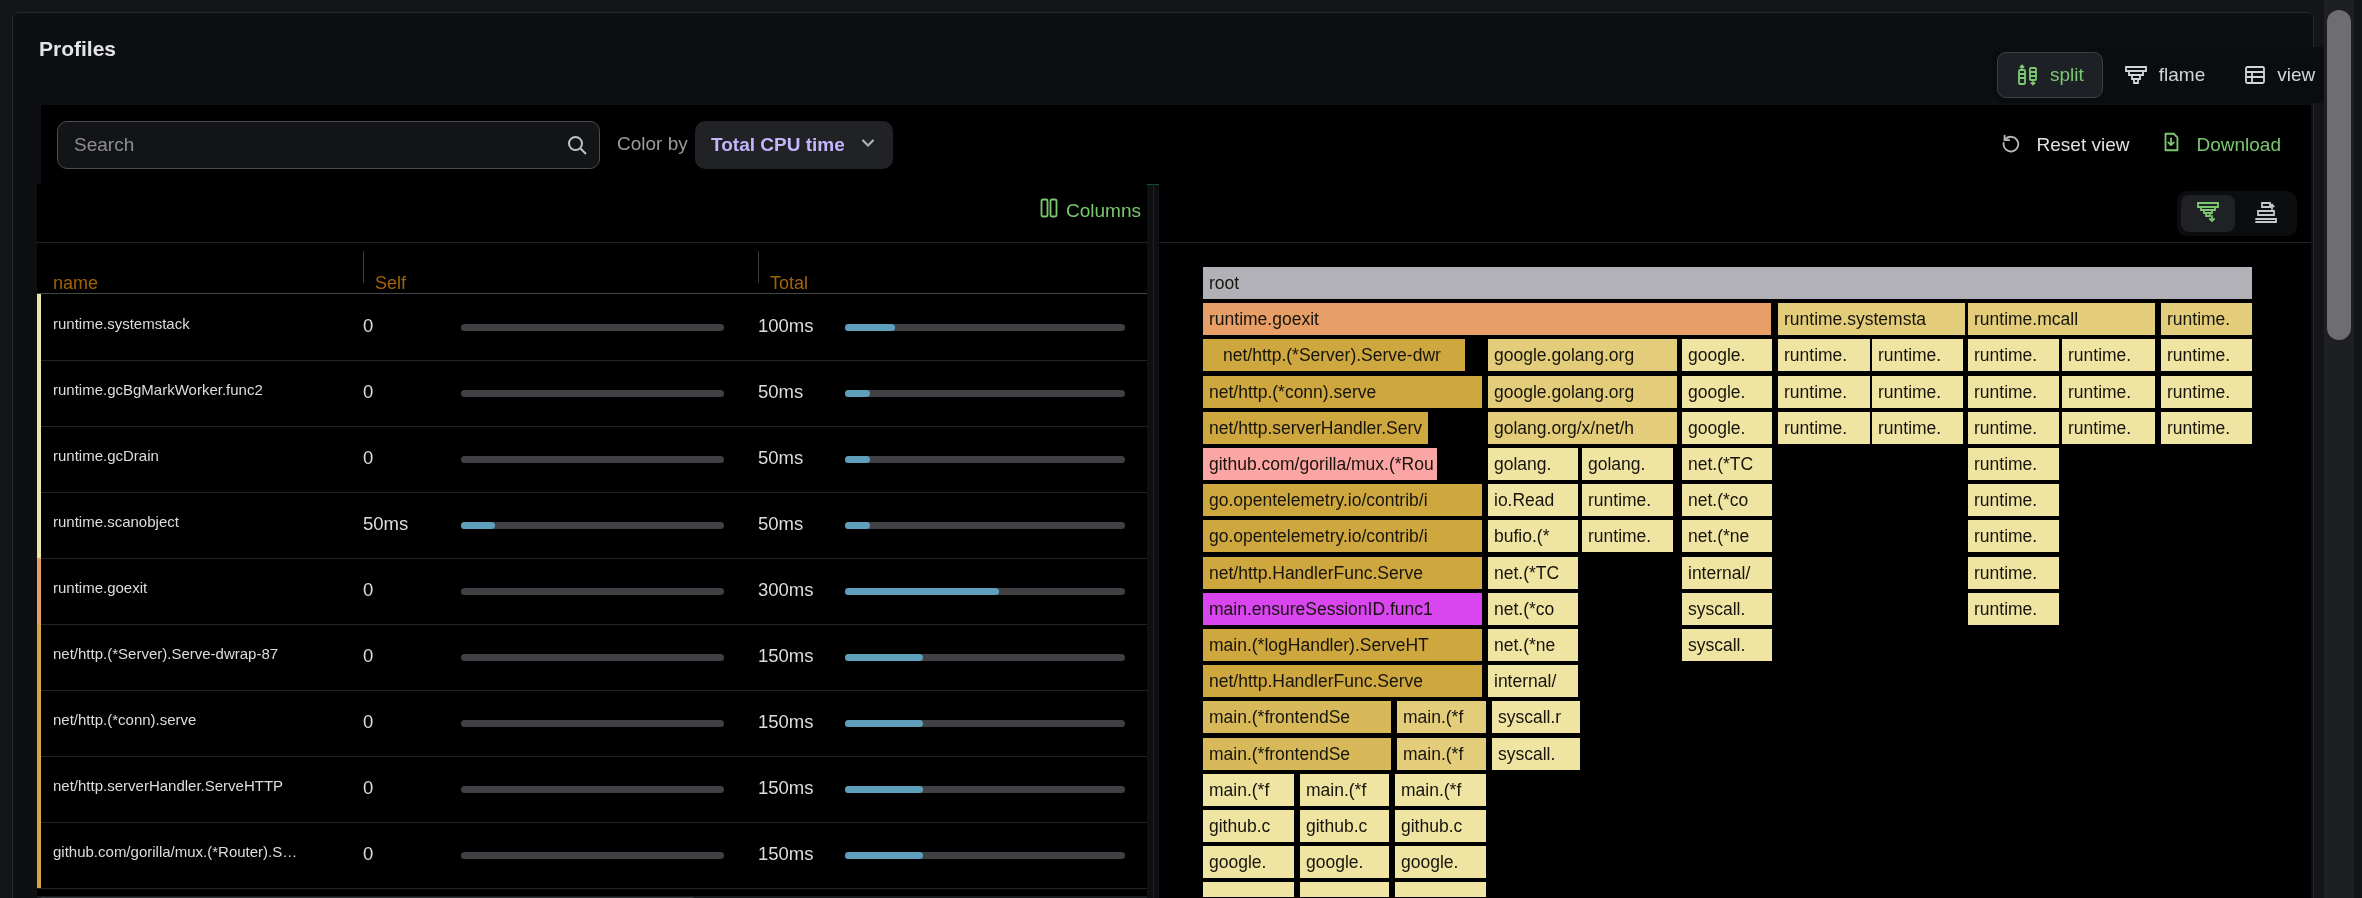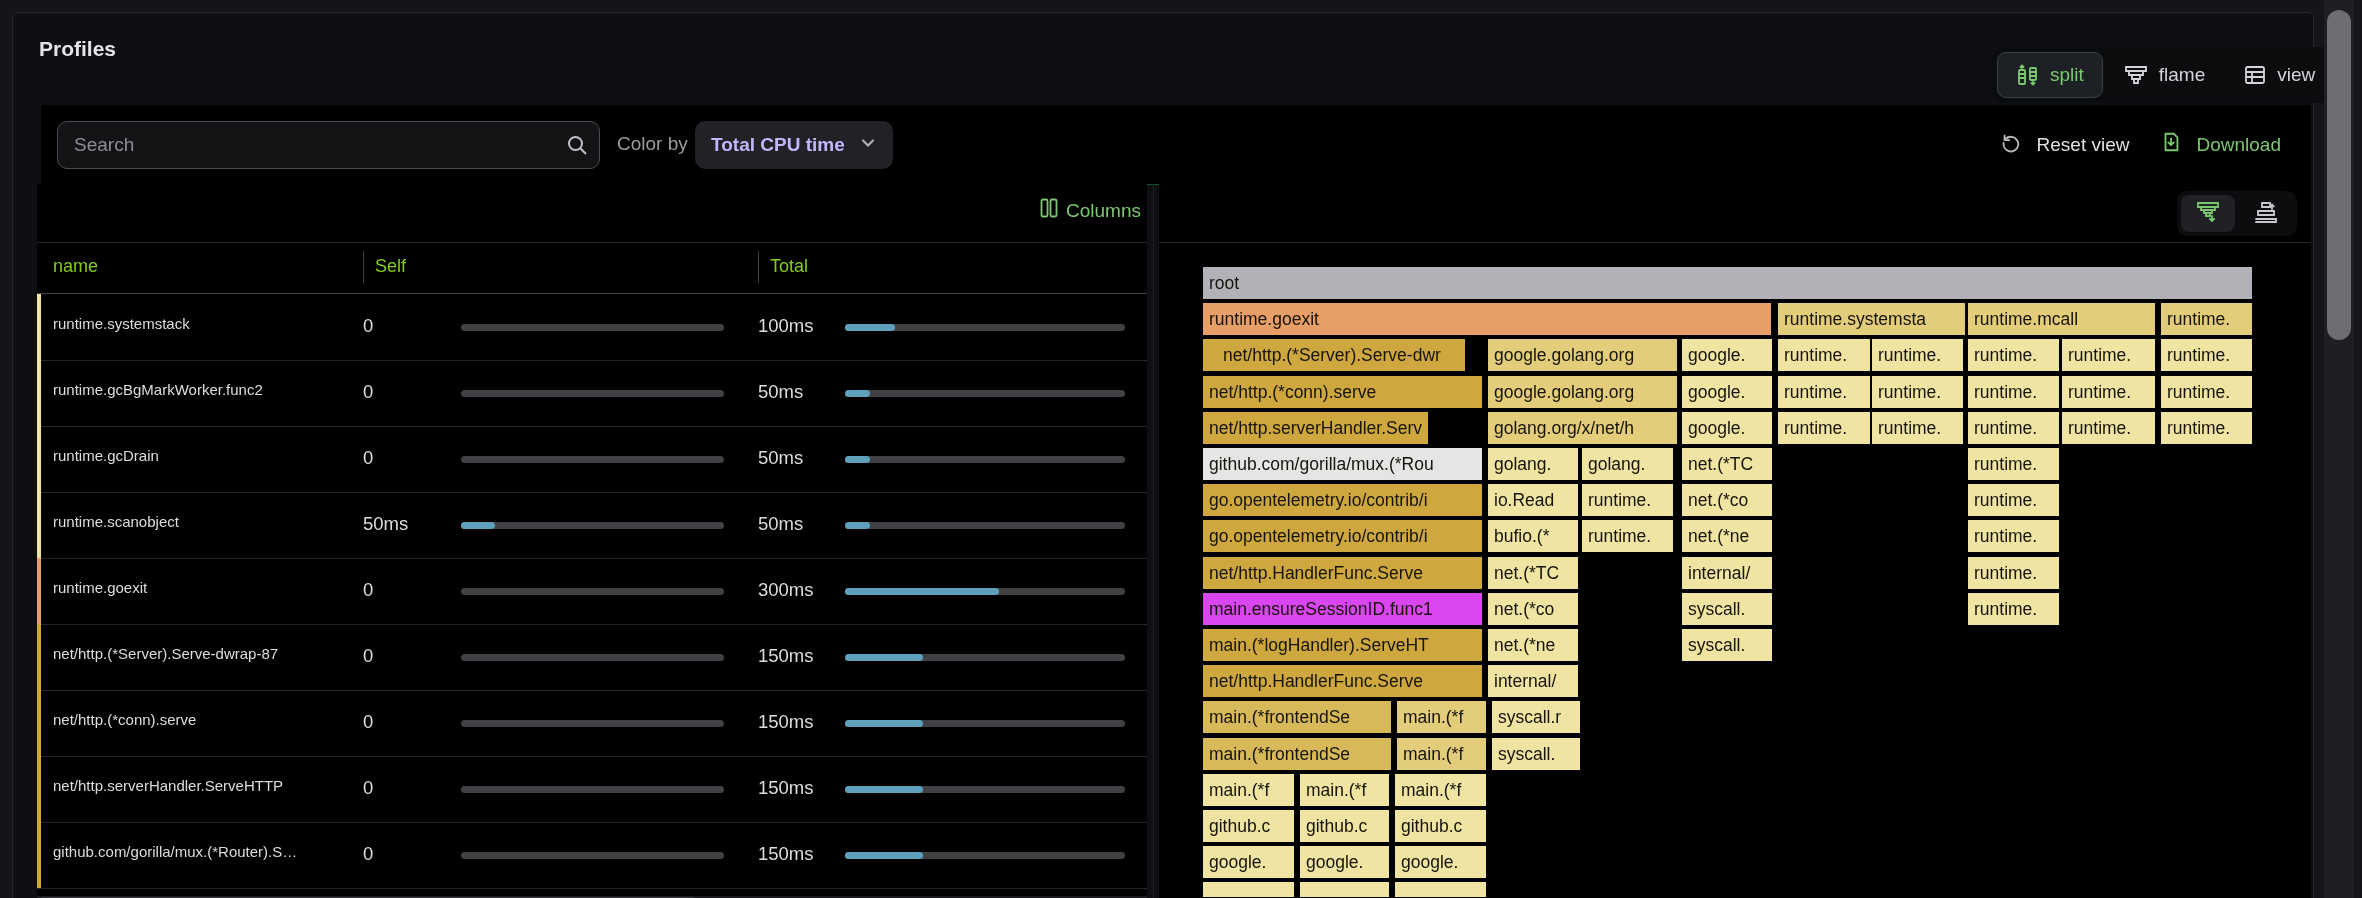--- a/index.html
+++ b/index.html
@@ -30,21 +30,21 @@
   .tb-act{display:flex;align-items:center;gap:15px;font-size:19px;cursor:pointer;}
   .tb-act.reset{color:#dfe0e3;}
   .tb-act.reset svg{color:#b7b8bc;}
   .tb-act.download{color:#7bc870;}
   
   .tsec{position:absolute;left:24px;top:171px;width:1110px;height:727px;background:#000;}
   .cols-row{position:absolute;left:0;top:0;width:100%;height:58px;border-bottom:1px solid #242529;}
   .cols-btn{position:absolute;right:6px;top:14px;display:flex;align-items:center;gap:8px;
             color:#7bc870;font-size:19px;cursor:pointer;}
   .thead{position:absolute;left:0;top:59px;width:100%;height:50px;}
-  .th{position:absolute;top:13px;font-size:18px;color:#84cc16;cursor:pointer;}
+  .th{position:absolute;top:30px;font-size:18px;color:#a16207;cursor:pointer;}
   .th-sep{position:absolute;top:8px;width:1px;height:32px;background:#3a3c41;}
   .tbody{position:absolute;left:0;top:109px;width:100%;border-top:1px solid #44464b;}
   .trow{position:absolute;left:0;width:100%;height:66px;border-bottom:1px solid #232428;cursor:pointer;}
   .strip{position:absolute;left:0;top:0;width:4px;height:100%;}
   .tname{position:absolute;left:16px;top:21px;font-size:15px;color:#dcdde0;white-space:nowrap;
          overflow:hidden;width:300px;}
   .tval{position:absolute;top:21px;font-size:18.5px;color:#dcdde0;}
   .track{position:absolute;top:30px;height:7px;border-radius:4px;background:#3f4145;}
   .fill{position:absolute;left:0;top:0;height:7px;border-radius:4px;background:#5e9fbc;}
   .hscroll{position:absolute;left:0;top:712px;width:100%;height:14px;background:#1a1b1e;}
@@ -306,21 +306,21 @@
           <div class="fcell" style="left: 903px; top: 132.6px; width: 93px; background: rgb(240, 228, 163);">runtime.</div>
           <div class="fcell" style="left: 1002px; top: 132.6px; width: 91px; background: rgb(240, 228, 163);">runtime.</div>
           <div class="fcell" style="left: 44px; top: 168.8px; width: 225px; background: rgb(207, 167, 63);">net/http.serverHandler.Serv</div>
           <div class="fcell" style="left: 329px; top: 168.8px; width: 189px; background: rgb(227, 205, 122);">golang.org/x/net/h</div>
           <div class="fcell" style="left: 523px; top: 168.8px; width: 90px; background: rgb(240, 228, 163);">google.</div>
           <div class="fcell" style="left: 619px; top: 168.8px; width: 92px; background: rgb(240, 228, 163);">runtime.</div>
           <div class="fcell" style="left: 713px; top: 168.8px; width: 91px; background: rgb(240, 228, 163);">runtime.</div>
           <div class="fcell" style="left: 809px; top: 168.8px; width: 91px; background: rgb(240, 228, 163);">runtime.</div>
           <div class="fcell" style="left: 903px; top: 168.8px; width: 93px; background: rgb(240, 228, 163);">runtime.</div>
           <div class="fcell" style="left: 1002px; top: 168.8px; width: 91px; background: rgb(240, 228, 163);">runtime.</div>
-          <div class="fcell" style="left: 44px; top: 205px; width: 279px; background: #e5e5e5;">github.com/gorilla/mux.(*Rou</div>
+          <div class="fcell" style="left: 44px; top: 205px; width: 234px; background: #fca5a5;">github.com/gorilla/mux.(*Rou</div>
           <div class="fcell" style="left: 329px; top: 205px; width: 90px; background: rgb(240, 228, 163);">golang.</div>
           <div class="fcell" style="left: 423px; top: 205px; width: 91px; background: rgb(240, 228, 163);">golang.</div>
           <div class="fcell" style="left: 523px; top: 205px; width: 90px; background: rgb(240, 228, 163);">net.(*TC</div>
           <div class="fcell" style="left: 809px; top: 205px; width: 91px; background: rgb(240, 228, 163);">runtime.</div>
           <div class="fcell" style="left: 44px; top: 241.2px; width: 279px; background: rgb(207, 167, 63);">go.opentelemetry.io/contrib/i</div>
           <div class="fcell" style="left: 329px; top: 241.2px; width: 90px; background: rgb(240, 228, 163);">io.Read</div>
           <div class="fcell" style="left: 423px; top: 241.2px; width: 91px; background: rgb(240, 228, 163);">runtime.</div>
           <div class="fcell" style="left: 523px; top: 241.2px; width: 90px; background: rgb(240, 228, 163);">net.(*co</div>
           <div class="fcell" style="left: 809px; top: 241.2px; width: 91px; background: rgb(240, 228, 163);">runtime.</div>
           <div class="fcell" style="left: 44px; top: 277.4px; width: 279px; background: rgb(207, 167, 63);">go.opentelemetry.io/contrib/i</div>

